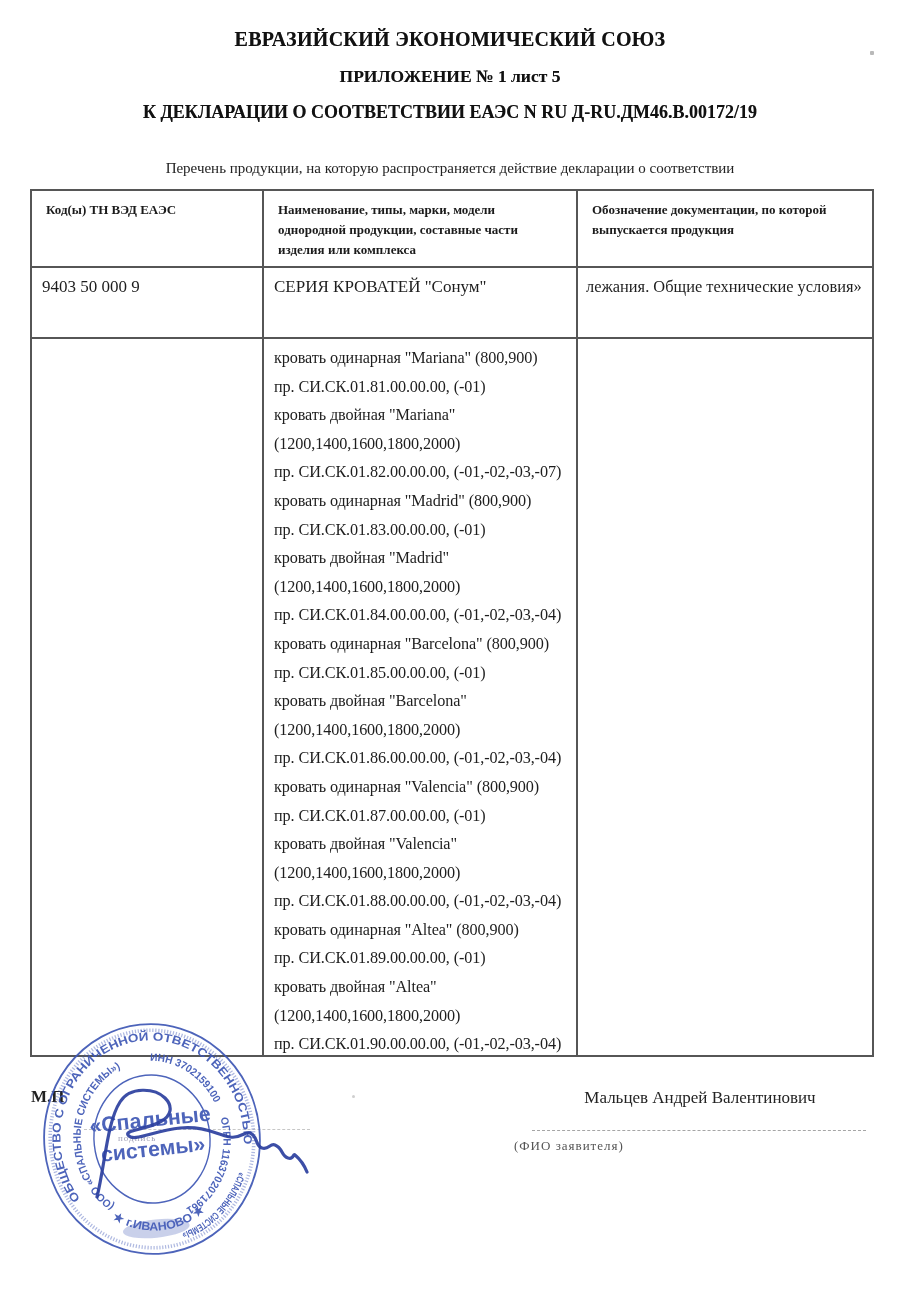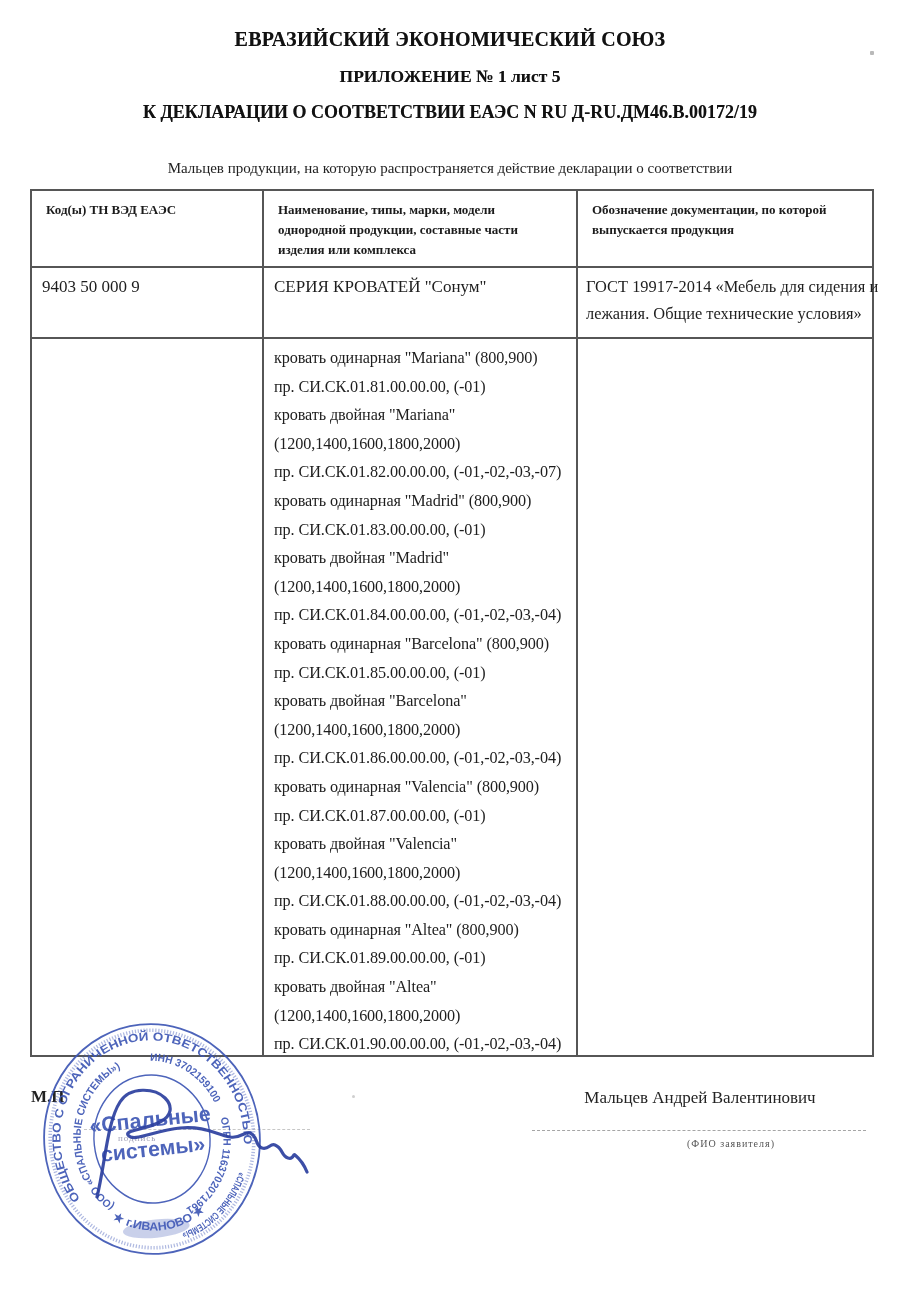--- a/index.html
+++ b/index.html
@@ -28,49 +28,48 @@
   .body-cell .cell-line{white-space:nowrap;}
   .list-cell{font-size:16.2px;line-height:28.6px;padding-top:5px;letter-spacing:-0.1px;}
   .doc-cell{font-size:16.4px;padding-left:8px;padding-right:2px;}
   .scandark{text-shadow:0 0 .5px rgba(20,20,20,.5);}
 
   .mp-label{position:absolute;left:31px;top:1087px;font-size:17px;font-weight:bold;color:#222;}
   .sig-line-left{position:absolute;left:84px;top:1129px;width:226px;border-top:1.6px dashed #9a9a9a;opacity:.55;}
   .sig-caption-left{position:absolute;left:118px;top:1133px;font-size:9px;color:#8d8da8;opacity:.85;letter-spacing:1px;}
   .signer-name{position:absolute;left:530px;top:1088px;width:340px;text-align:center;font-size:17px;color:#232323;}
   .sig-line-right{position:absolute;left:532px;top:1130px;width:334px;border-top:1.6px dashed #8f8f8f;opacity:.8;}
-  .signer-caption{position:absolute;left:564px;top:1138px;width:334px;text-align:center;font-size:10px;color:#555;letter-spacing:1px;}
+  .signer-caption{position:absolute;left:514px;top:1138px;width:334px;text-align:left;font-size:13px;color:#555;letter-spacing:1px;}
 
   .stamp-wrap{position:absolute;left:40px;top:1020px;width:224px;height:238px;transform:rotate(-6deg);opacity:.92;}
   .sign-wrap{position:absolute;left:55px;top:1060px;width:290px;height:155px;}
   .speck1{position:absolute;left:870px;top:51px;width:4px;height:4px;background:#b9b9b9;border-radius:1px;}
   .speck2{position:absolute;left:352px;top:1095px;width:3px;height:3px;background:#cfcfcf;border-radius:50%;}
 </style>
 </head>
 <body>
 
 <div class="page">
 
   <div class="title title1 scandark">ЕВРАЗИЙСКИЙ ЭКОНОМИЧЕСКИЙ СОЮЗ</div>
   <div class="title title2 scandark">ПРИЛОЖЕНИЕ № 1 лист 5</div>
   <div class="title title3 scandark">К ДЕКЛАРАЦИИ О СООТВЕТСТВИИ ЕАЭС N RU Д-RU.ДМ46.В.00172/19</div>
 
-  <div class="caption">Мальцев продукции, на которую распространяется действие декларации о соответствии</div>
+  <div class="caption">Перечень продукции, на которую распространяется действие декларации о соответствии</div>
 
   <div class="doc-table">
     <div class="cell head cr cb">Код(ы) ТН ВЭД ЕАЭС</div>
     <div class="cell head cr cb">Наименование, типы, марки, модели однородной продукции, составные части изделия или комплекса</div>
     <div class="cell head cb">Обозначение документации, по которой выпускается продукция</div>
 
     <div class="cell body-cell cr cb">9403 50 000 9</div>
     <div class="cell body-cell cr cb">
         <div class="cell-line">СЕРИЯ КРОВАТЕЙ "Сонум"</div>
       </div>
     <div class="cell body-cell doc-cell cb">
-        <div class="cell-line">ГОСТ 19917-2014 «Мебель для сидения и</div>
         <div class="cell-line">лежания. Общие технические условия»</div>
       </div>
 
     <div class="cell body-cell cr"></div>
     <div class="cell body-cell list-cell cr">
         <div class="cell-line">кровать одинарная "Mariana" (800,900)</div>
         <div class="cell-line">пр. СИ.СК.01.81.00.00.00, (-01)</div>
         <div class="cell-line">кровать двойная "Mariana"</div>
         <div class="cell-line">(1200,1400,1600,1800,2000)</div>
         <div class="cell-line">пр. СИ.СК.01.82.00.00.00, (-01,-02,-03,-07)</div>

